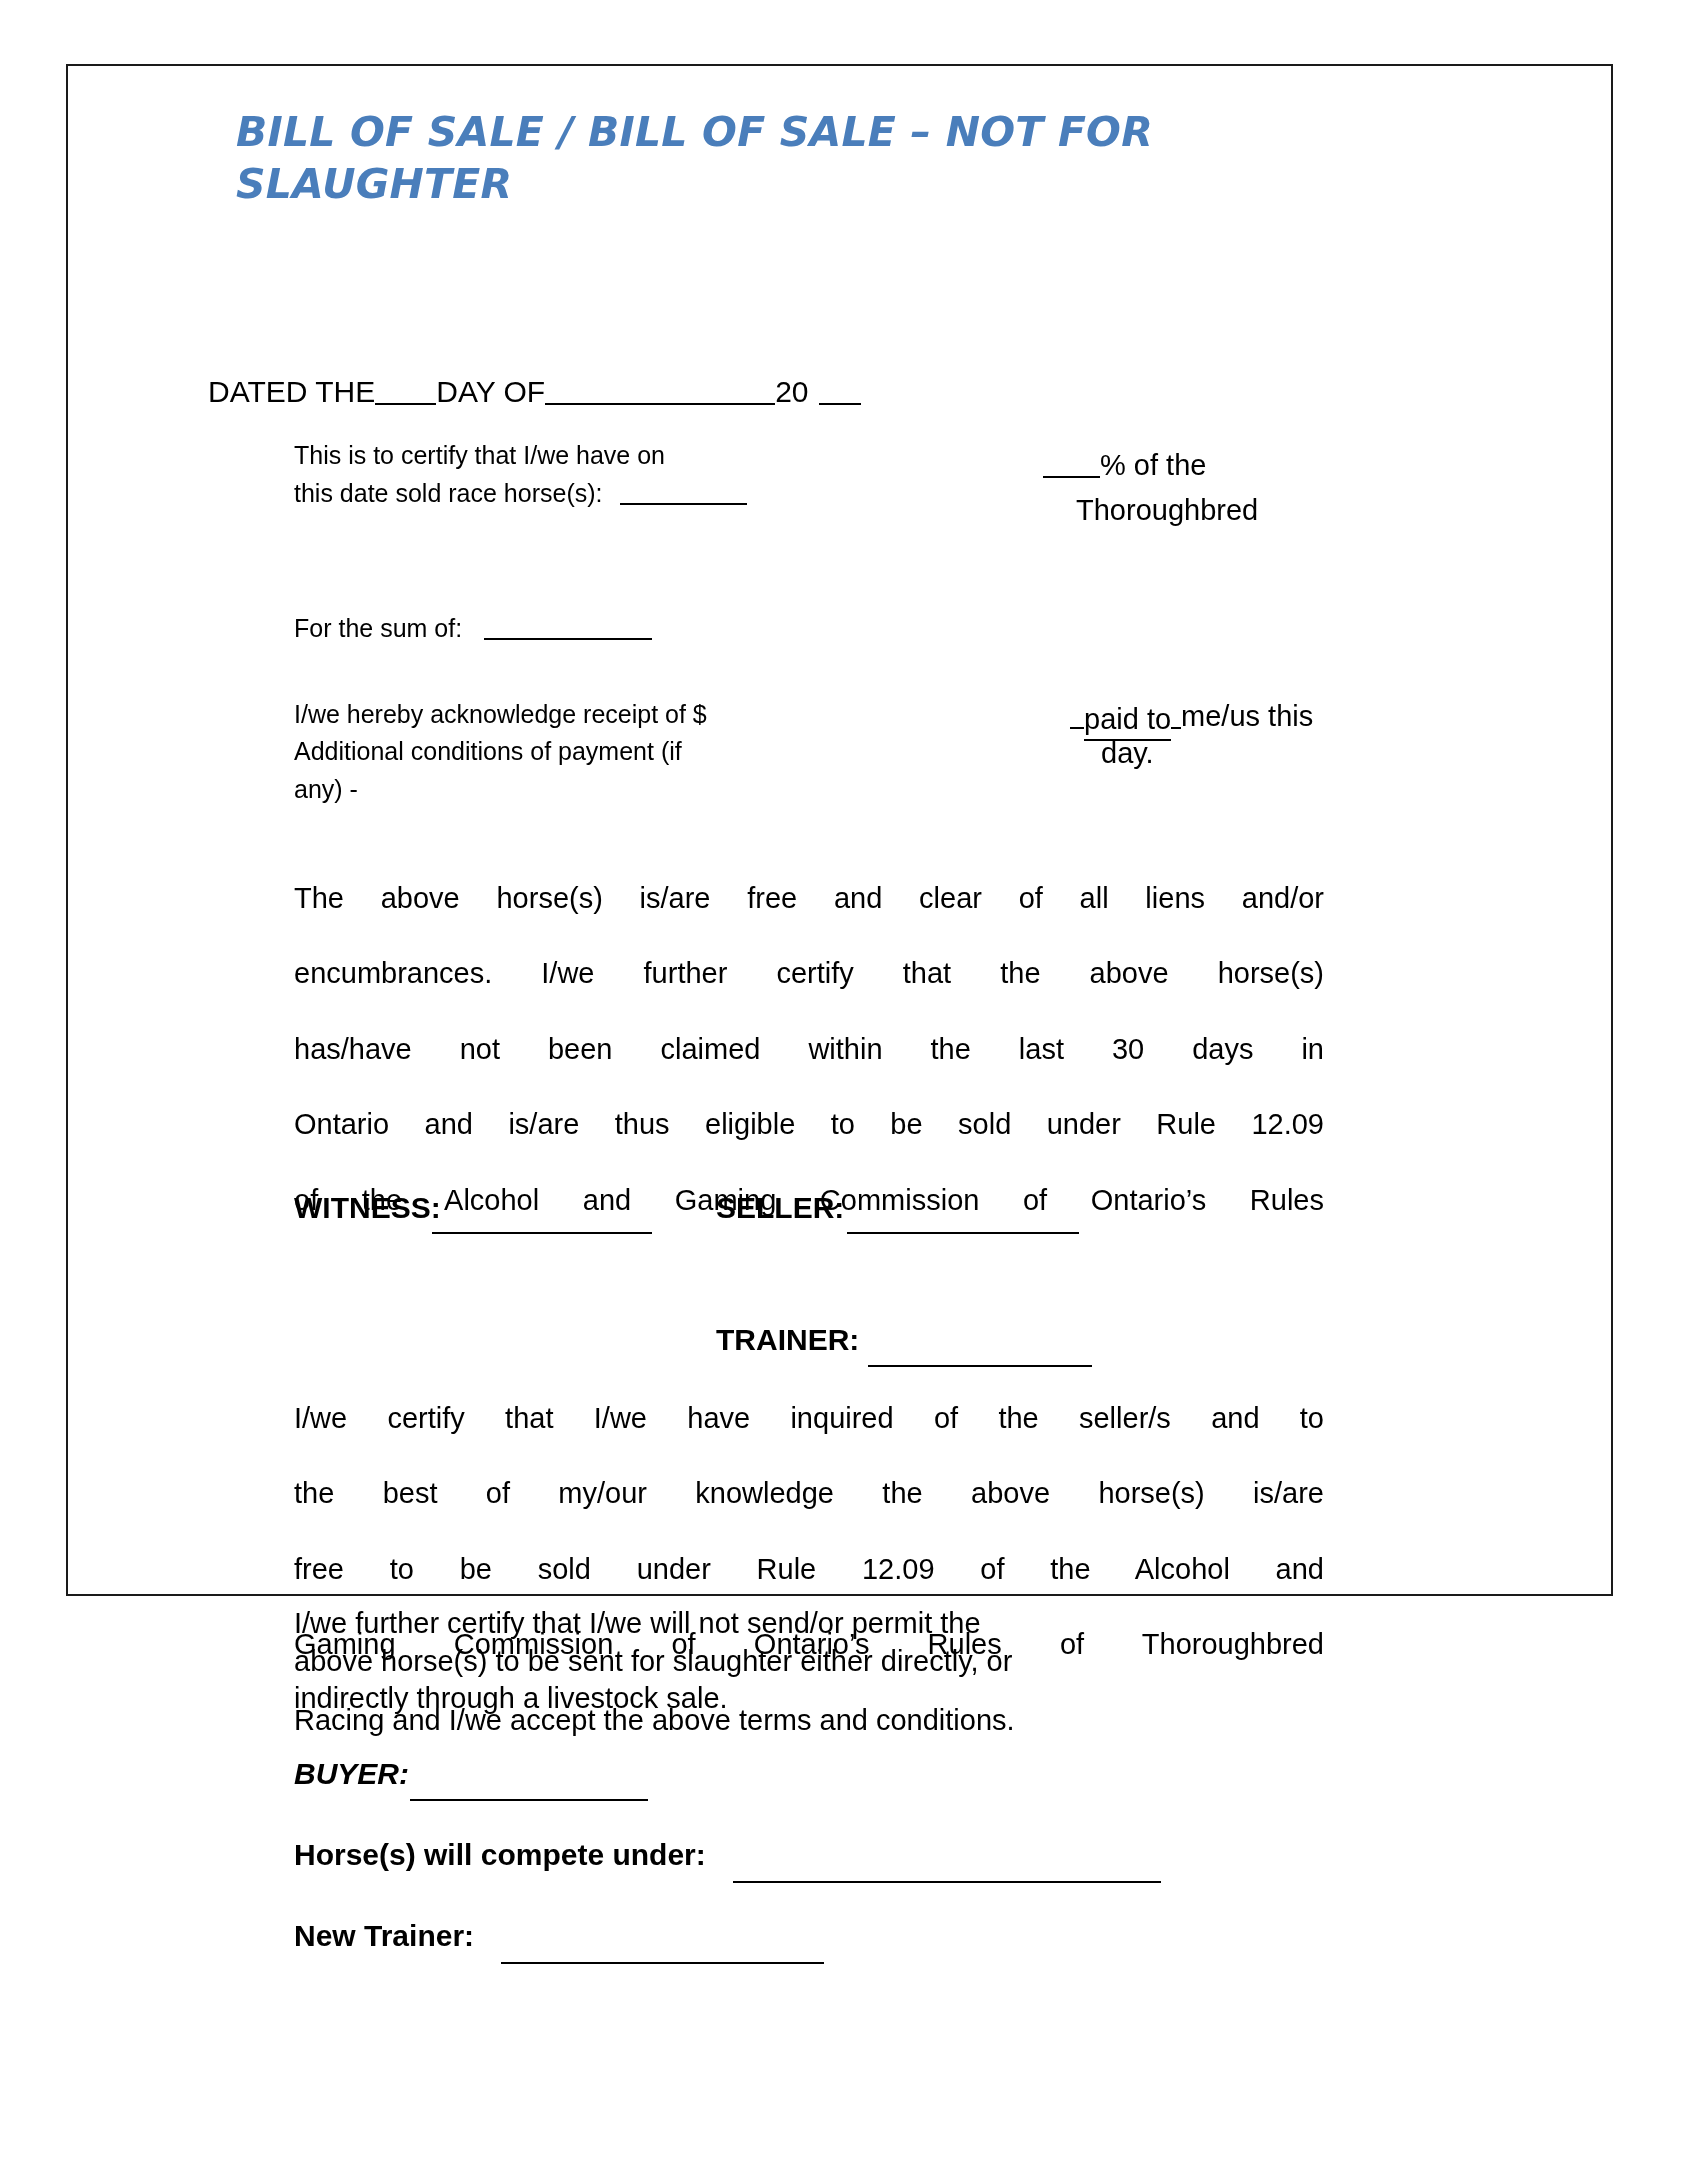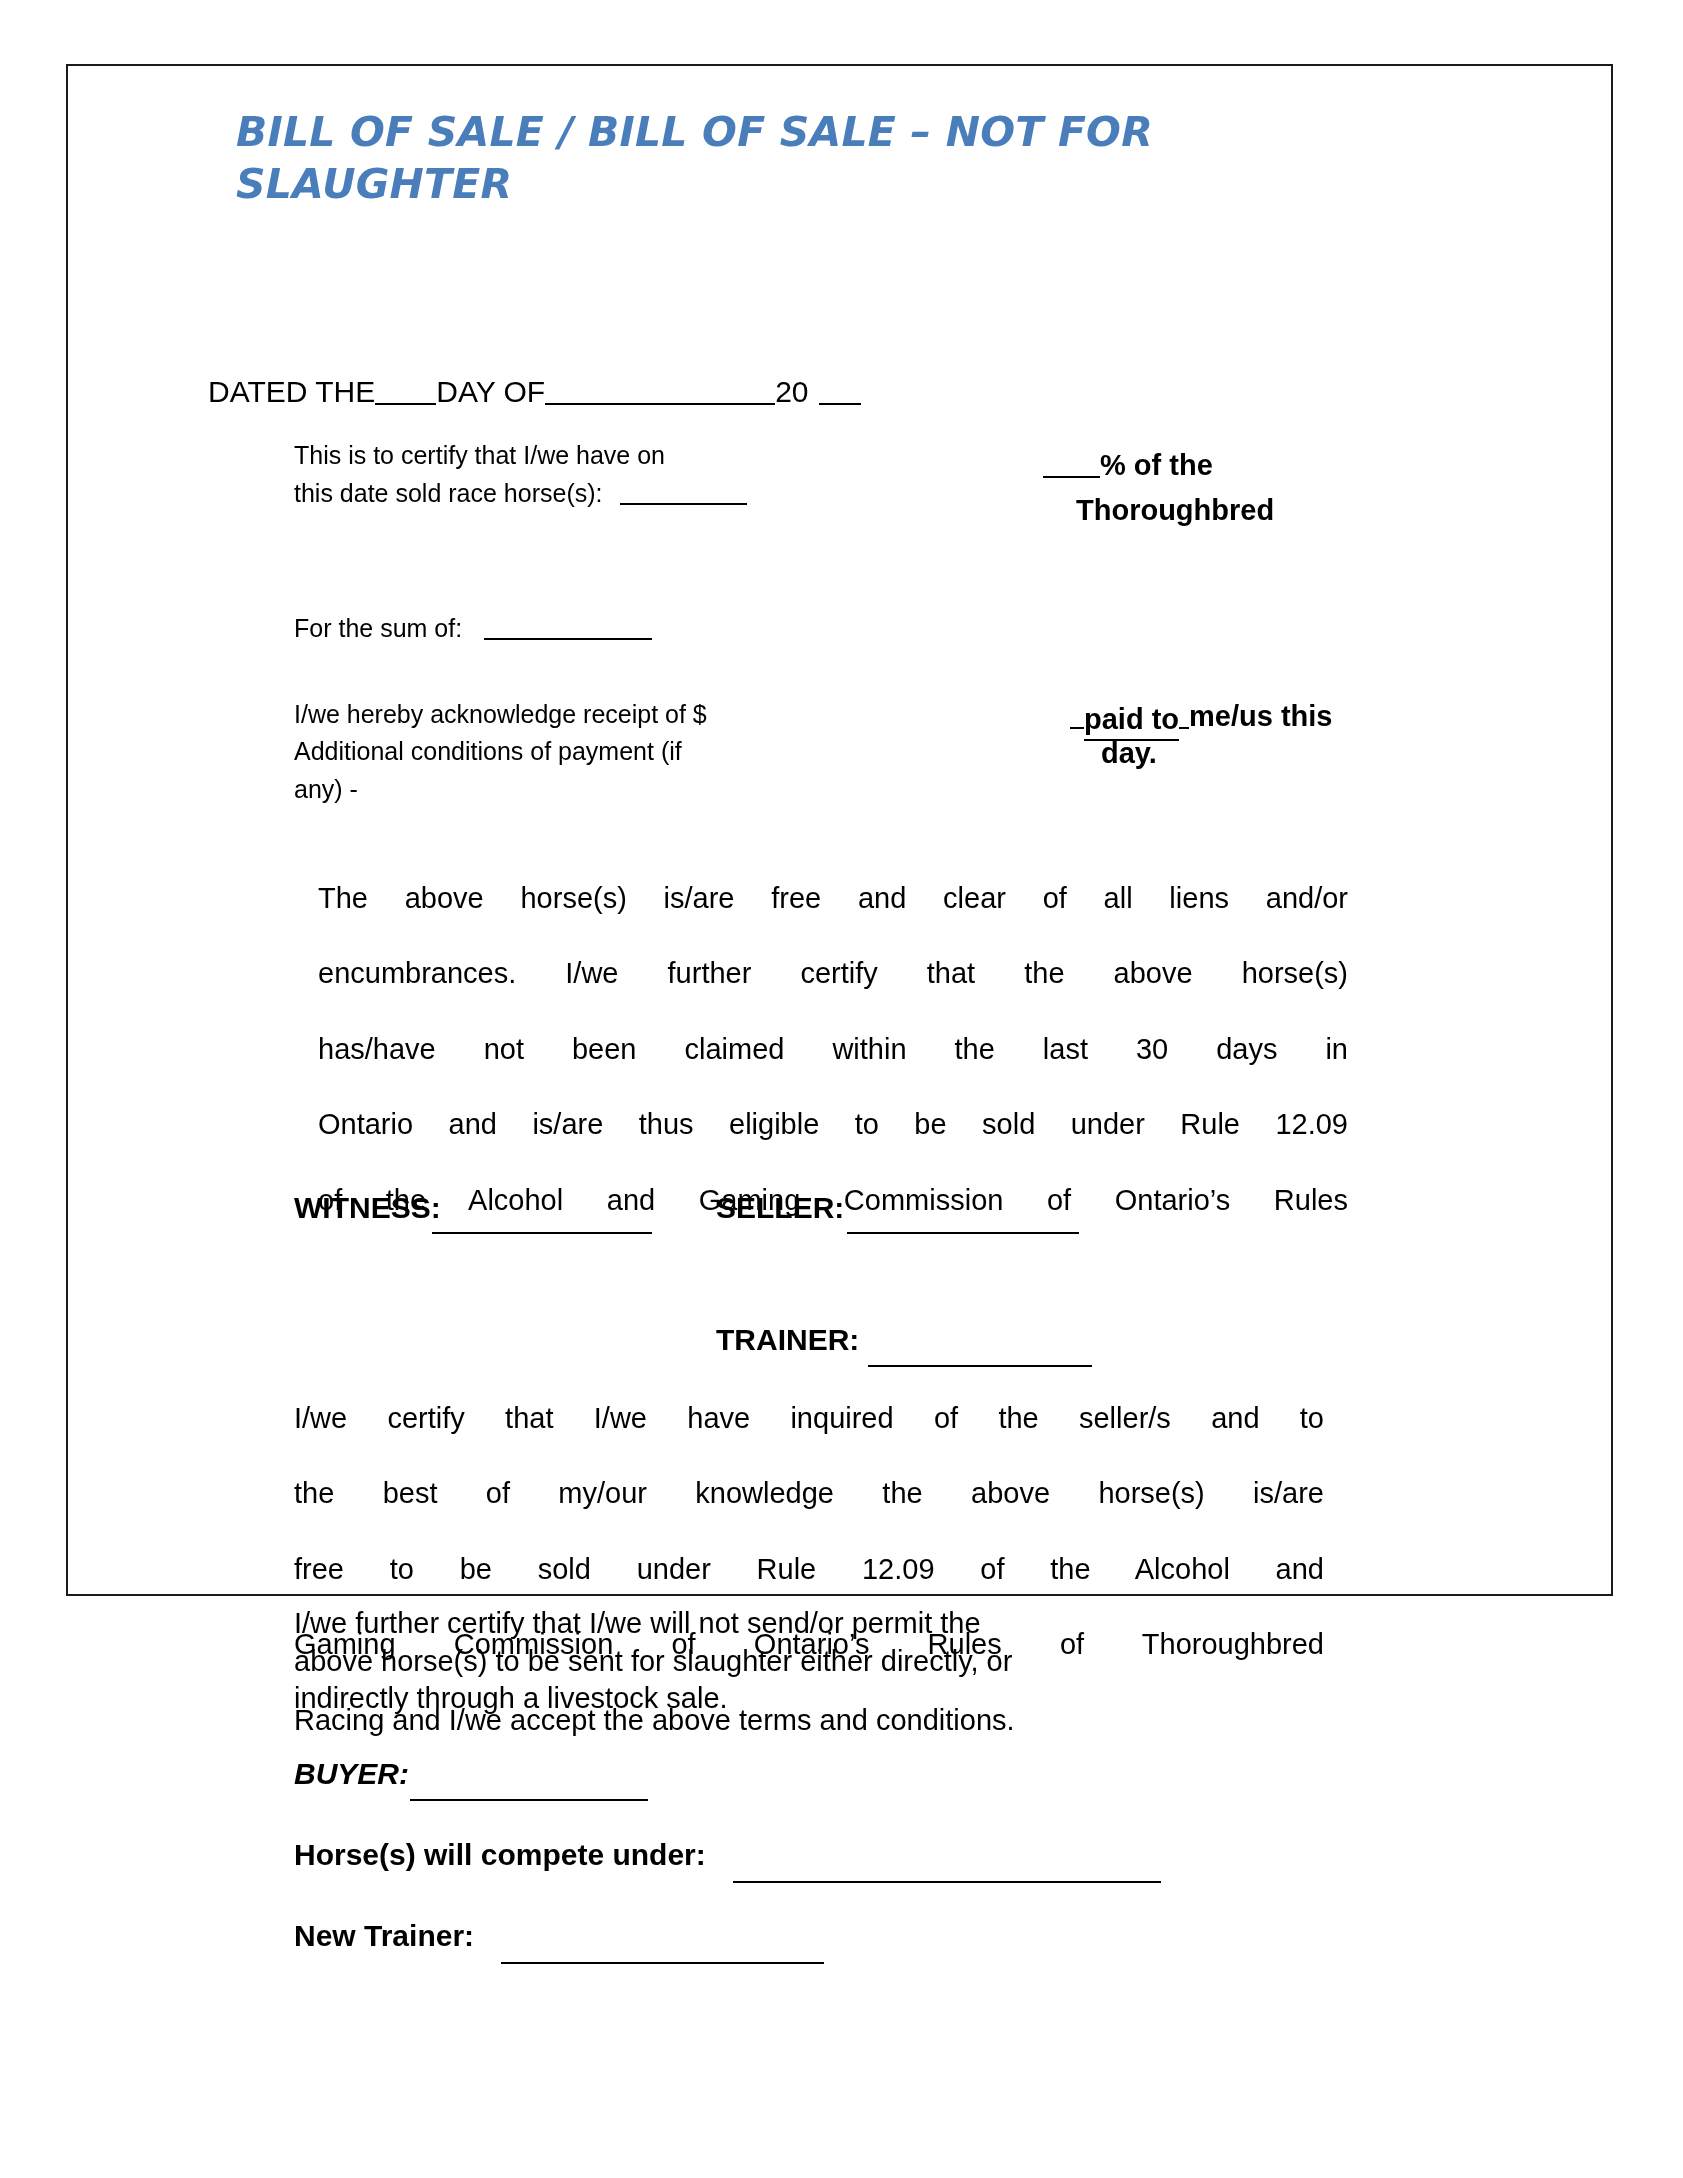--- a/index.html
+++ b/index.html
@@ -102,21 +102,20 @@
     height: 0;
   }
 
   .overlay-text {
     position: absolute;
     font-family: "Liberation Sans", sans-serif;
     font-size: 29px;
     color: #000;
     white-space: nowrap;
     line-height: 1.30;
-    font-weight: bold;
   }
 </style>
 </head>
 <body>
 
 <div class="page" style="border-color: rgb(26, 26, 26);">
 
   <div class="doc-title" style="color: rgb(74, 126, 187);">BILL OF SALE / BILL OF SALE – NOT FOR SLAUGHTER</div>
 
   <div class="dated-line">
@@ -140,21 +139,21 @@
 
   <div class="body-text" style="left:226px; top:632px;">I/we hereby acknowledge  receipt  of  $</div>
   <div class="body-text" style="left:226px; top:669px;">Additional conditions of payment (if</div>
   <div class="body-text" style="left:226px; top:707px;">any) -</div>
 
   <div class="overlay-text" style="left:1002px; top:632px;">
     <span class="ul-line" style="width:14px;"></span><span class="ul-line">paid to</span><span class="ul-line" style="width:10px;"></span><span>me/us this</span>
   </div>
   <div class="overlay-text" style="left:1033px; top:669px;">day.</div>
 
-  <div class="just-block" style="left:226px; top:814px; width:1030px;margin-left:24px;">
+  <div class="just-block" style="left:226px; top:814px; width:1030px;">
     <span class="ln stretch">The above horse(s) is/are free and clear of all liens and/or</span>
     <span class="ln stretch">encumbrances. I/we further certify that the above horse(s)</span>
     <span class="ln stretch">has/have  not  been  claimed  within  the  last  30  days  in</span>
     <span class="ln stretch">Ontario and is/are thus eligible to be sold under Rule 12.09</span>
     <span class="ln stretch">of the Alcohol and Gaming Commission of Ontario’s Rules</span>
   </div>
 
   <div class="bold-label" style="left:226px; top:1125px;">WITNESS:</div>
   <div class="rule" style="left:364px; top:1166px; width:220px;"></div>
 

